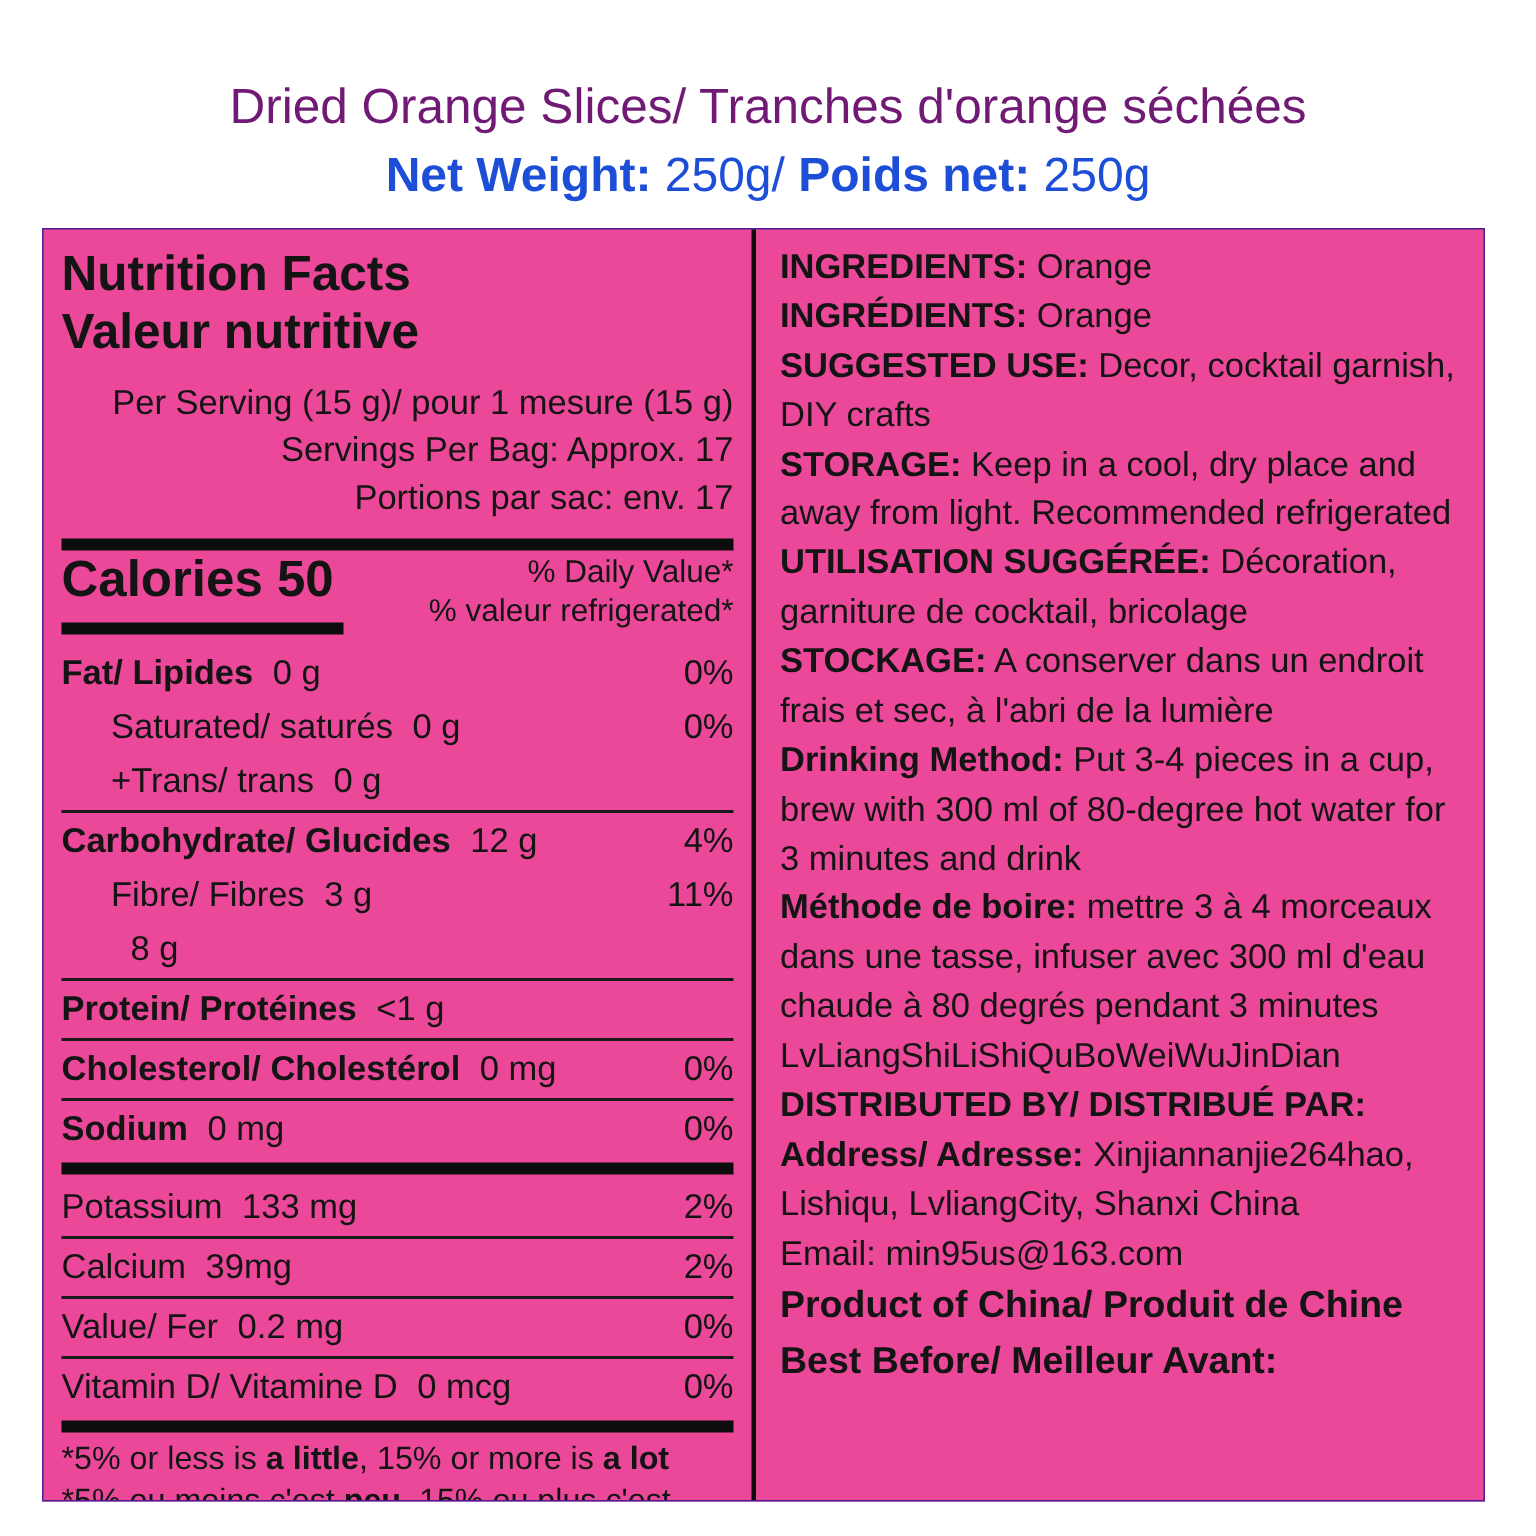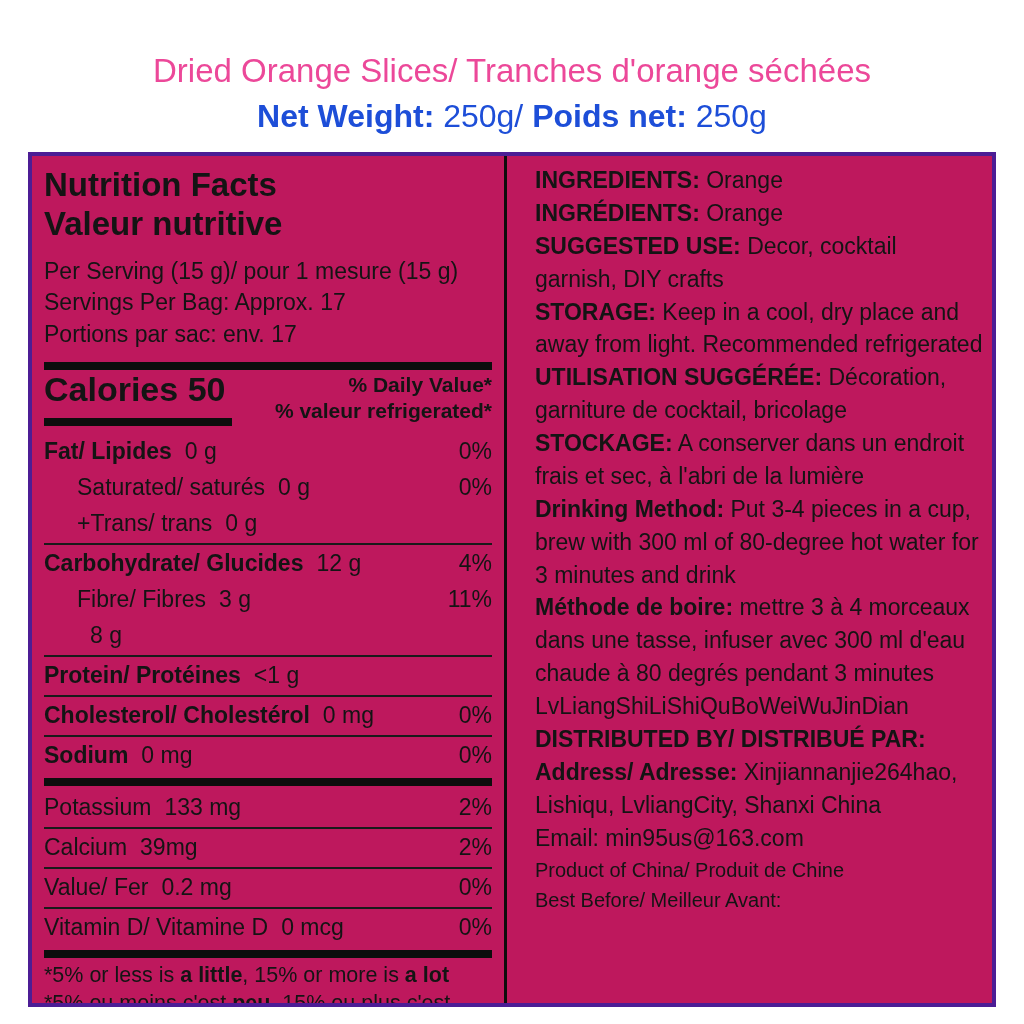--- a/index.html
+++ b/index.html
@@ -6,67 +6,67 @@
   body{
     width:1024px;height:1024px;
     background:#ffffff;
     font-family:"Liberation Sans", sans-serif;
     color:#141414;
     position:relative;
     overflow:hidden;
   }
   
   .header{padding-top:50px;text-align:center;line-height:1.25;}
-  .header .t1{font-size:33px;font-weight:400;letter-spacing:0px;color:#ec4899;}
+  .header .t1{font-size:33px;font-weight:400;letter-spacing:0px;color:#701a75;}
   .header .t2{font-size:32px;margin-top:5px;color:#1d4ed8;}
   .header .t2 b{font-weight:700;}
   
   .label-box{
     position:absolute;left:28px;top:152px;
     width:960px;height:847px;
-    border:4px solid #4c1d95;
+    border:1px solid #4c1d95;
     display:flex;flex-direction:row;
-    background:#be185d;
+    background:#ec4899;
   }
   .nf-col{
     width:475px;flex:0 0 475px;
     border-right:3px solid #0d0d0d;
     padding:10px 12px 6px 12px;
     box-sizing:border-box;
     overflow:hidden;
   }
   .info-col{
     flex:1 1 auto;
-    padding:8px 8px 6px 28px;
+    padding:8px 8px 6px 16px;
     box-sizing:border-box;
     overflow:hidden;
   }
   
   .nf-title{font-size:33px;font-weight:700;line-height:1.17;letter-spacing:0;}
-  .serving{margin-top:13px;font-size:23px;line-height:1.36;}
+  .serving{margin-top:13px;font-size:23px;line-height:1.36;text-align:right;}
   .bar-thick{height:8px;background:#0d0d0d;margin:12px 0 0 0;}
   .cal-block{display:flex;justify-content:space-between;align-items:flex-start;margin-top:0;}
   .cal-text{font-size:34px;font-weight:700;}
   .cal-underline{height:8px;background:#0d0d0d;width:188px;margin-top:9px;}
-  .dv-head{text-align:right;font-size:21px;font-weight:700;line-height:1.22;padding-top:2px;}
+  .dv-head{text-align:right;font-size:21px;font-weight:400;line-height:1.22;padding-top:2px;}
   .rows{margin-top:8px;}
   .nrow{display:flex;align-items:baseline;font-size:23px;padding:4px 0 5px 0;}
   .nrow .nname{white-space:pre;}
   .nrow.rb .nname{font-weight:700;}
   .nrow .namount{margin-left:13px;white-space:pre;text-align:right;}
   .nrow .ndv{margin-left:auto;}
   .nrow.ind{padding-left:33px;}
   .hr{border-top:2px solid #1a1a1a;margin:1px 0;}
   .bar-thick2{height:8px;background:#0d0d0d;margin:4px 0;}
   .footnotes{margin-top:4px;font-size:21.5px;line-height:1.28;}
   .footnotes b{font-weight:700;}
   
   .info-entry{font-size:23px;line-height:1.43;}
   .info-entry .lbl{font-weight:700;}
-  .info-big{font-size:20px;font-weight:400;line-height:1.4;margin-top:2px;}
+  .info-big{font-size:25px;font-weight:700;line-height:1.4;margin-top:2px;}
 </style>
 </head>
 <body>
 
 <div class="header">
   <div class="t1">Dried Orange Slices/ Tranches d'orange séchées</div>
   <div class="t2"><b>Net Weight:</b><span> 250g/ </span><b>Poids net:</b><span> 250g</span></div>
 </div>
 
 <div class="label-box">

